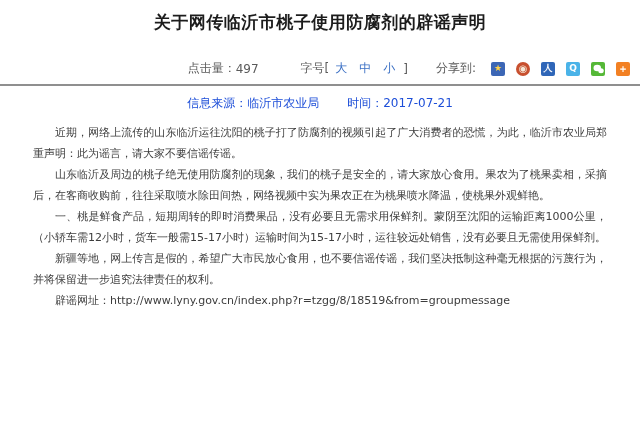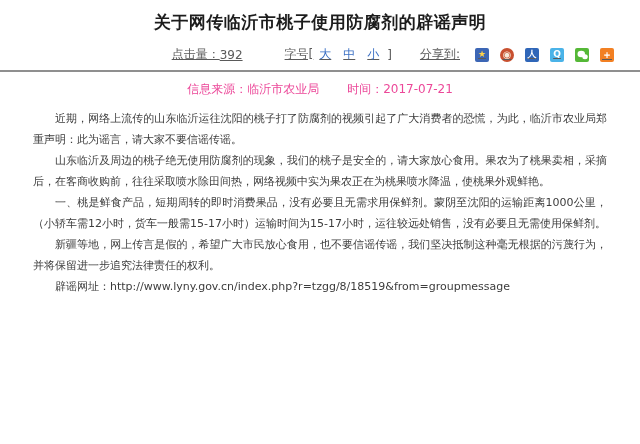--- a/index.html
+++ b/index.html
@@ -2,51 +2,51 @@
 <html><head>
 <meta charset="utf-8">
 <style>
   * { box-sizing: border-box; }
   html,body { margin:0; padding:0; background:#ffffff; }
   body { font-family:"DejaVu Sans","Liberation Sans",sans-serif; }
   .page { position:relative; width:640px; height:444px; background:#fff; overflow:hidden; margin:0 auto; }
 
   .title { text-align:center; font-size:17px; font-weight:bold; color:#1c1c1c; padding-top:11px; letter-spacing:0.5px; }
 
-  .meta-row { display:flex; align-items:flex-end; justify-content:flex-end; font-size:12px; color:#5a5a5a; margin-top:12px; padding-right:26px; white-space:nowrap;text-decoration:underline; }
+  .meta-row { display:flex; align-items:flex-end; justify-content:flex-end; font-size:12px; color:#5a5a5a; margin-top:12px; padding-right:10px; white-space:nowrap; }
   .meta-group { display:flex; align-items:center; }
   .hits-group { margin-right:42px; }
-  .fontsize-group { margin-right:26px; }
+  .fontsize-group { margin-right:26px;margin-top:14px; }
   .fontsize-group .opt { color:#3a6fc4; cursor:pointer; margin:0 6px; }
   .fontsize-group .bracket { color:#5a5a5a; margin:0 2px; }
   .share-group { gap:11px; }
   .share-label { margin-right:4px; }
   .sicon { display:inline-flex; align-items:center; justify-content:center; width:14px; height:14px; border-radius:2px; cursor:pointer; font-size:10px; line-height:1; font-weight:bold; overflow:hidden; }
   .sicon i { font-style:normal; }
   .sicon svg { display:block; }
 
   .divider { height:2px; background:#8f8f8f; margin-top:7px; }
 
-  .source-row { text-align:center; font-size:12px; color:#ec4899; padding:9px 0 8px; }
+  .source-row { text-align:center; font-size:12px; color:#1d4ed8; padding:9px 0 8px; }
   .source-row .gap { display:inline-block; width:28px; }
 
   .article { padding:2px 33px 0; font-size:11px; line-height:21px; color:#3c3c3c; text-align:justify; }
   .article p { margin:0; text-indent:2em; word-break:break-all; }
 </style>
 </head>
 <body>
 
 <div class="page">
 
   <div class="title">关于网传临沂市桃子使用防腐剂的辟谣声明</div>
 
   <div class="meta-row">
     <div class="meta-group hits-group">
       <span>点击量：</span>
-      <span>392</span>
+      <span>497</span>
     </div>
     <div class="meta-group fontsize-group">
       <span>字号[</span>
       <span class="opt">大</span>
       <span class="opt">中</span>
       <span class="opt">小</span>
       <span class="bracket">]</span>
     </div>
     <div class="meta-group share-group">
       <span class="share-label">分享到:</span>

